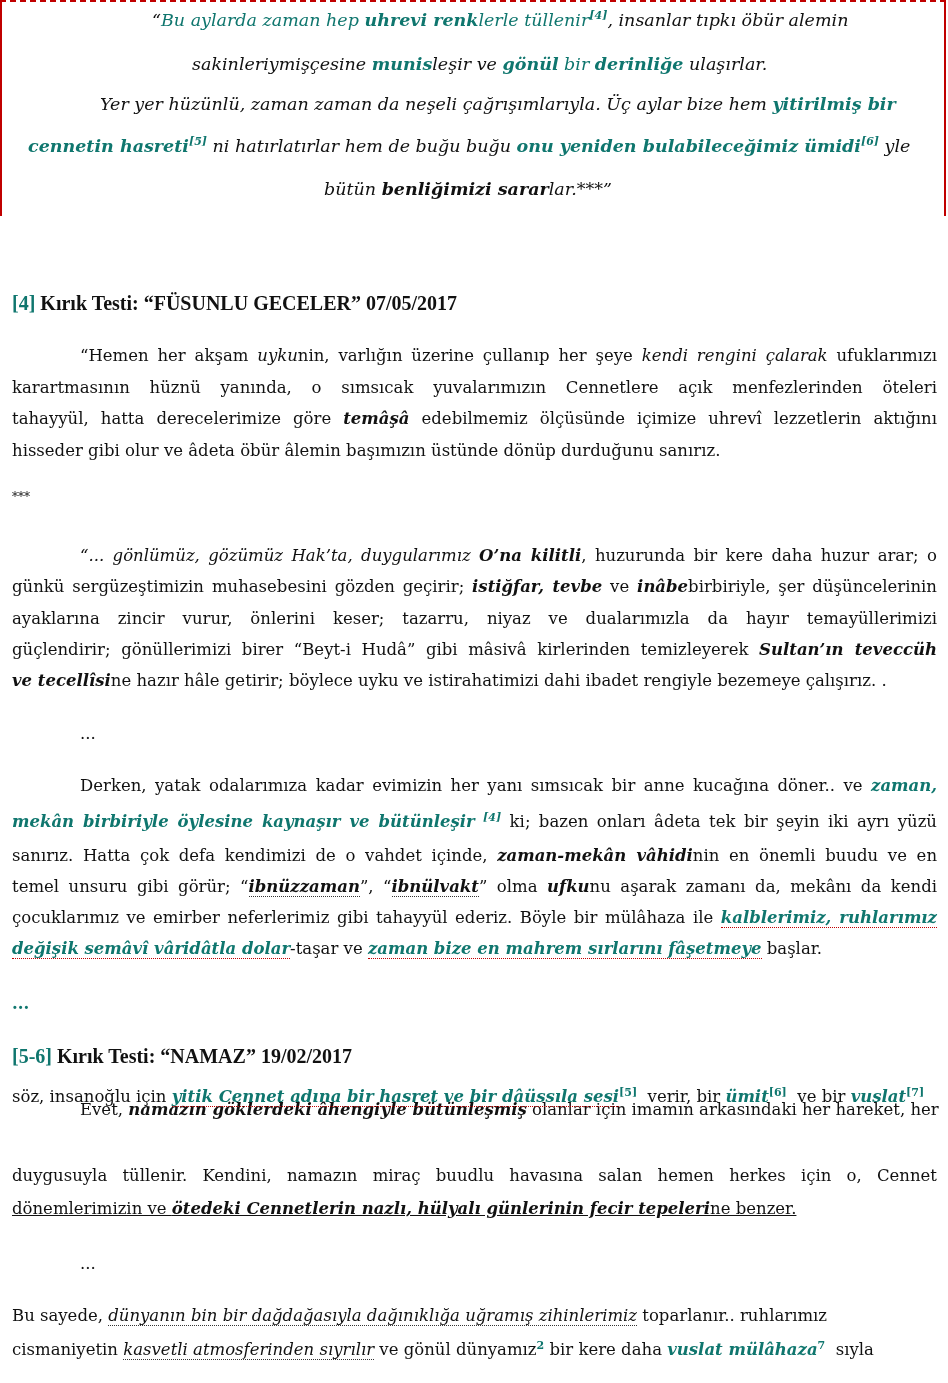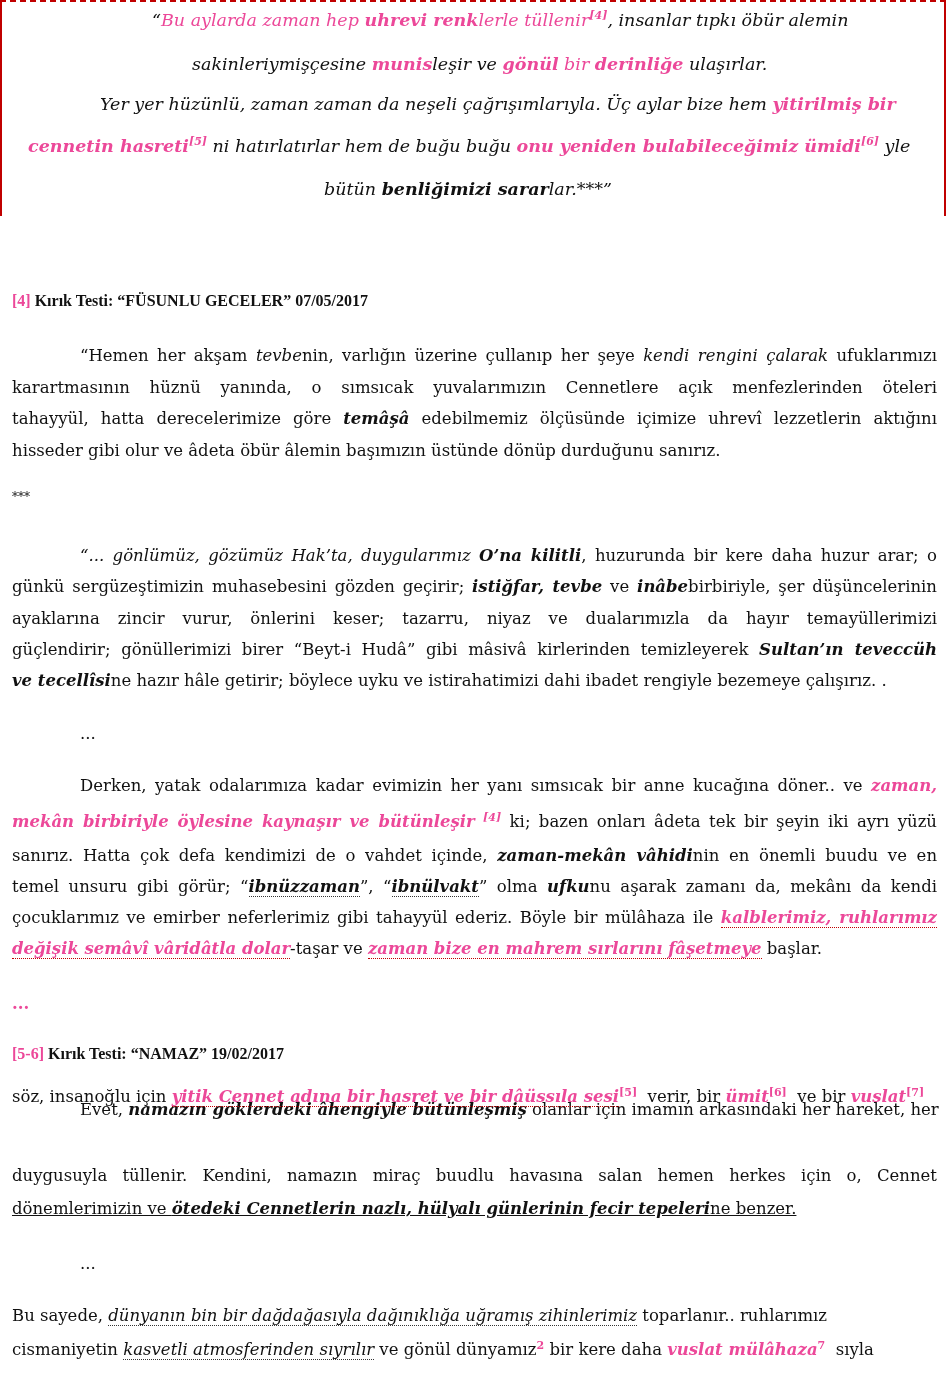--- a/index.html
+++ b/index.html
@@ -2,21 +2,21 @@
 <html><head>
   <meta charset="utf-8">
   <style>
     html, body { margin: 0; padding: 0; background: #ffffff; }
     body {
       width: 948px; height: 1383px; overflow: hidden; position: relative;
       font-family: "DejaVu Serif", serif;
       color: #111111;
       font-size: 16.5px;
     }
-    .red { color: #ec4899; }
+    .red { color: #0f766e; }
     .b { font-weight: bold; }
     .i { font-style: italic; }
     .dot { border-bottom: 1.5px dotted #c00000; }
     .dotk { border-bottom: 1.5px dotted #333333; }
     sup { font-size: 11px; line-height: 0; vertical-align: super; }
 
     .quote-box {
       position: absolute; left: 0; top: 0; width: 946px; height: 216px;
       border-top: 2px dashed #c00000;
       border-left: 2px solid #c00000;
@@ -27,21 +27,21 @@
       position: absolute; left: 0; width: 946px; font-style: italic;
       font-family: "DejaVu Serif", serif; font-size: 17.5px; white-space: nowrap;
     }
     .line {
       position: absolute; left: 12px; width: 925px; white-space: nowrap;
       font-size: 16.5px;
     }
     .just { text-align: justify; text-align-last: justify; }
     .heading {
       position: absolute; left: 12px; white-space: nowrap;
-      font-family: "Liberation Serif", serif; font-weight: bold; font-size: 16px;
+      font-family: "Liberation Serif", serif; font-weight: bold; font-size: 20px;
     }
   </style>
 </head>
 <body>
 
 <div class="quote-box">
   <div class="qline" style="top:8px; padding-left:150px;">
     <span>“</span><span class="red">Bu aylarda zaman hep </span><span class="red b">uhrevi renk</span><span class="red">lerle tüllenir</span><sup class="red b">[4]</sup><span>, insanlar tıpkı öbür alemin</span>
   </div>
   <div class="qline" style="top:52px; padding-left:190px;">
@@ -56,21 +56,21 @@
   <div class="qline" style="top:177px; padding-left:322px;">
     <span>bütün </span><span class="b">benliğimizi sarar</span><span>lar.***”</span>
   </div>
 </div>
 
 <div class="heading" style="top:292px;">
   <span class="red">[4]</span><span> Kırık Testi: “FÜSUNLU GECELER”  07/05/2017</span>
 </div>
 
 <div class="line just" style="top:346px; padding-left:68px; width:857px;">
-  <span>“Hemen her akşam </span><span class="i">tevbe</span><span>nin, varlığın üzerine çullanıp her şeye </span><span class="i">kendi rengini çalarak</span><span> ufuklarımızı</span>
+  <span>“Hemen her akşam </span><span class="i">uyku</span><span>nin, varlığın üzerine çullanıp her şeye </span><span class="i">kendi rengini çalarak</span><span> ufuklarımızı</span>
 </div>
 <div class="line just" style="top:378px;">
   <span>karartmasının hüznü yanında, o sımsıcak yuvalarımızın Cennetlere açık menfezlerinden öteleri</span>
 </div>
 <div class="line just" style="top:409px;">
   <span>tahayyül, hatta derecelerimize göre </span><span class="i b">temâşâ</span><span> edebilmemiz ölçüsünde içimize uhrevî lezzetlerin aktığını</span>
 </div>
 <div class="line" style="top:441px;">
   <span>hisseder gibi olur ve âdeta öbür âlemin başımızın üstünde dönüp durduğunu sanırız.</span>
 </div>

